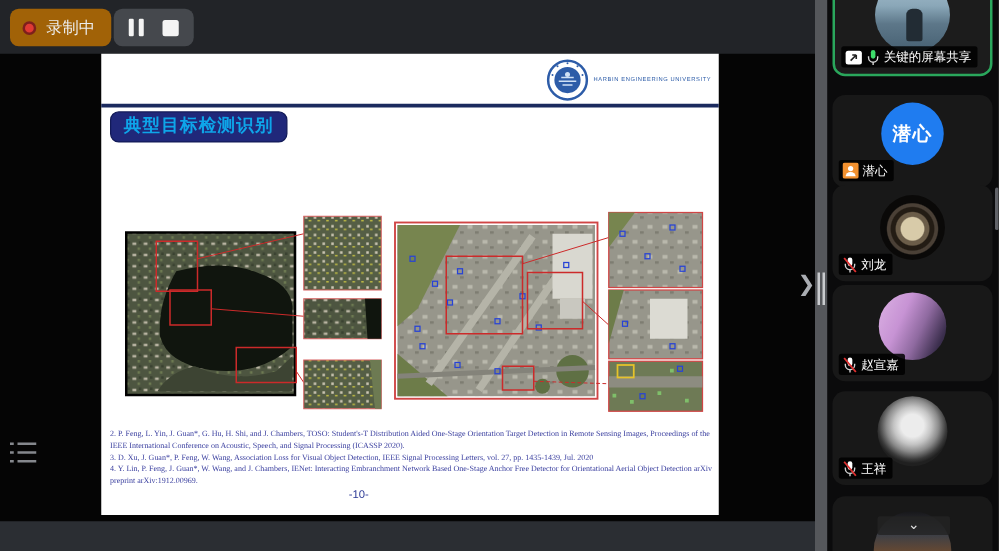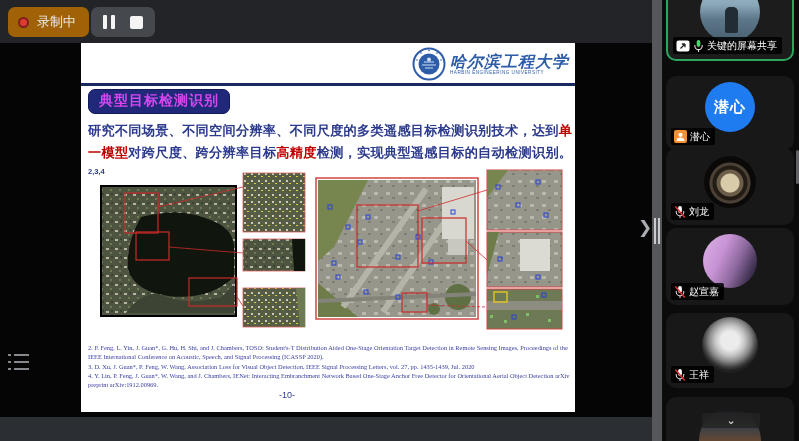--- a/index.html
+++ b/index.html
@@ -35,21 +35,21 @@
   .gutter .grip.g2{left:6px;}
 
   
   .slide{position:absolute;left:81px;top:43px;width:494px;height:369px;background:#fff;}
   .slide-title{position:absolute;left:21px;top:9px;font-size:20px;font-weight:bold;color:#1b2a5e;letter-spacing:1px;}
   .logo{position:absolute;right:6px;top:4px;display:flex;align-items:center;gap:4px;}
   .logo-texts{display:flex;flex-direction:column;line-height:1.1;}
   .logo-zh{font-family:"DejaVu Serif",serif;font-style:italic;font-weight:bold;font-size:16px;color:#2d5ca8;letter-spacing:1px;}
   .logo-en{font-size:4.6px;color:#2d5ca8;letter-spacing:0.5px;}
   .title-rule{position:absolute;left:0;top:40px;width:494px;height:2.5px;background:#1b2a5e;}
-  .badge{position:absolute;left:7px;top:46px;background:#20287a;border:1.5px solid #121a58;border-radius:7px;color:#d946ef;font-weight:bold;font-size:14px;padding:2px 10px 3px;letter-spacing:1px;}
+  .badge{position:absolute;left:7px;top:46px;background:#20287a;border:1.5px solid #121a58;border-radius:7px;color:#0ea5e9;font-weight:bold;font-size:14px;padding:2px 10px 3px;letter-spacing:1px;}
   .para{position:absolute;left:7px;top:77px;width:484px;font-size:13.2px;line-height:1.68;font-weight:600;color:#2b3a8c;text-align:justify;}
   .para span.red{color:#c00000;}
   .para span.sup{font-size:7.5px;vertical-align:super;font-weight:600;}
   .figures{position:absolute;left:15px;top:122px;}
   .refs{position:absolute;left:7px;top:300px;width:482px;font-family:"Liberation Serif",serif;font-size:6.4px;line-height:1.45;color:#3a3f9f;}
   .page-num{position:absolute;left:0;top:347px;width:412px;text-align:center;font-size:9px;color:#2d3a96;}
 
   
   .sidebar{position:absolute;left:662px;top:0;width:137px;height:441px;background:#0b0b0c;overflow:hidden;}
   .tile{position:absolute;left:4px;width:128px;background:#181818;border-radius:10px;box-sizing:border-box;overflow:hidden;}
@@ -100,28 +100,26 @@
         <circle cx="17" cy="12.5" r="2" fill="#cfe0f5"></circle>
         <g fill="#2d5ca8">
           <circle cx="17" cy="3.5" r="0.8"></circle>
             <circle cx="9" cy="6" r="0.8"></circle>
             <circle cx="25" cy="6" r="0.8"></circle>
           <circle cx="5" cy="13" r="0.8"></circle>
             <circle cx="29" cy="13" r="0.8"></circle>
         </g>
       </svg>
       <div class="logo-texts">
-        <span class="logo-zh">哈尔滨工程大学</span>
         <span class="logo-en">HARBIN ENGINEERING UNIVERSITY</span>
       </div>
     </div>
 
     <div class="title-rule"></div>
     <div class="badge">典型目标检测识别</div>
-    <div class="para"><span>研究不同场景、不同空间分辨率、不同尺度的多类遥感目标检测识别技术，达到</span><span class="red">单一模型</span><span>对跨尺度、跨分辨率目标</span><span class="red">高精度</span><span>检测，实现典型遥感目标的自动检测识别。</span><span class="sup">2,3,4</span></div>
 
     <svg class="figures" width="470" height="172" viewBox="0 0 470 172">
       <defs>
         <pattern id="town" width="9" height="9" patternUnits="userSpaceOnUse">
           <rect width="9" height="9" fill="#4d5540"></rect>
           <rect x="1" y="2" width="3" height="2" fill="#b9b4a2"></rect>
           <rect x="5" y="6" width="2" height="2" fill="#6d7a52"></rect>
           <rect x="6" y="1" width="2" height="2" fill="#3a4231"></rect>
         </pattern>
         <pattern id="town2" width="7" height="7" patternUnits="userSpaceOnUse">

